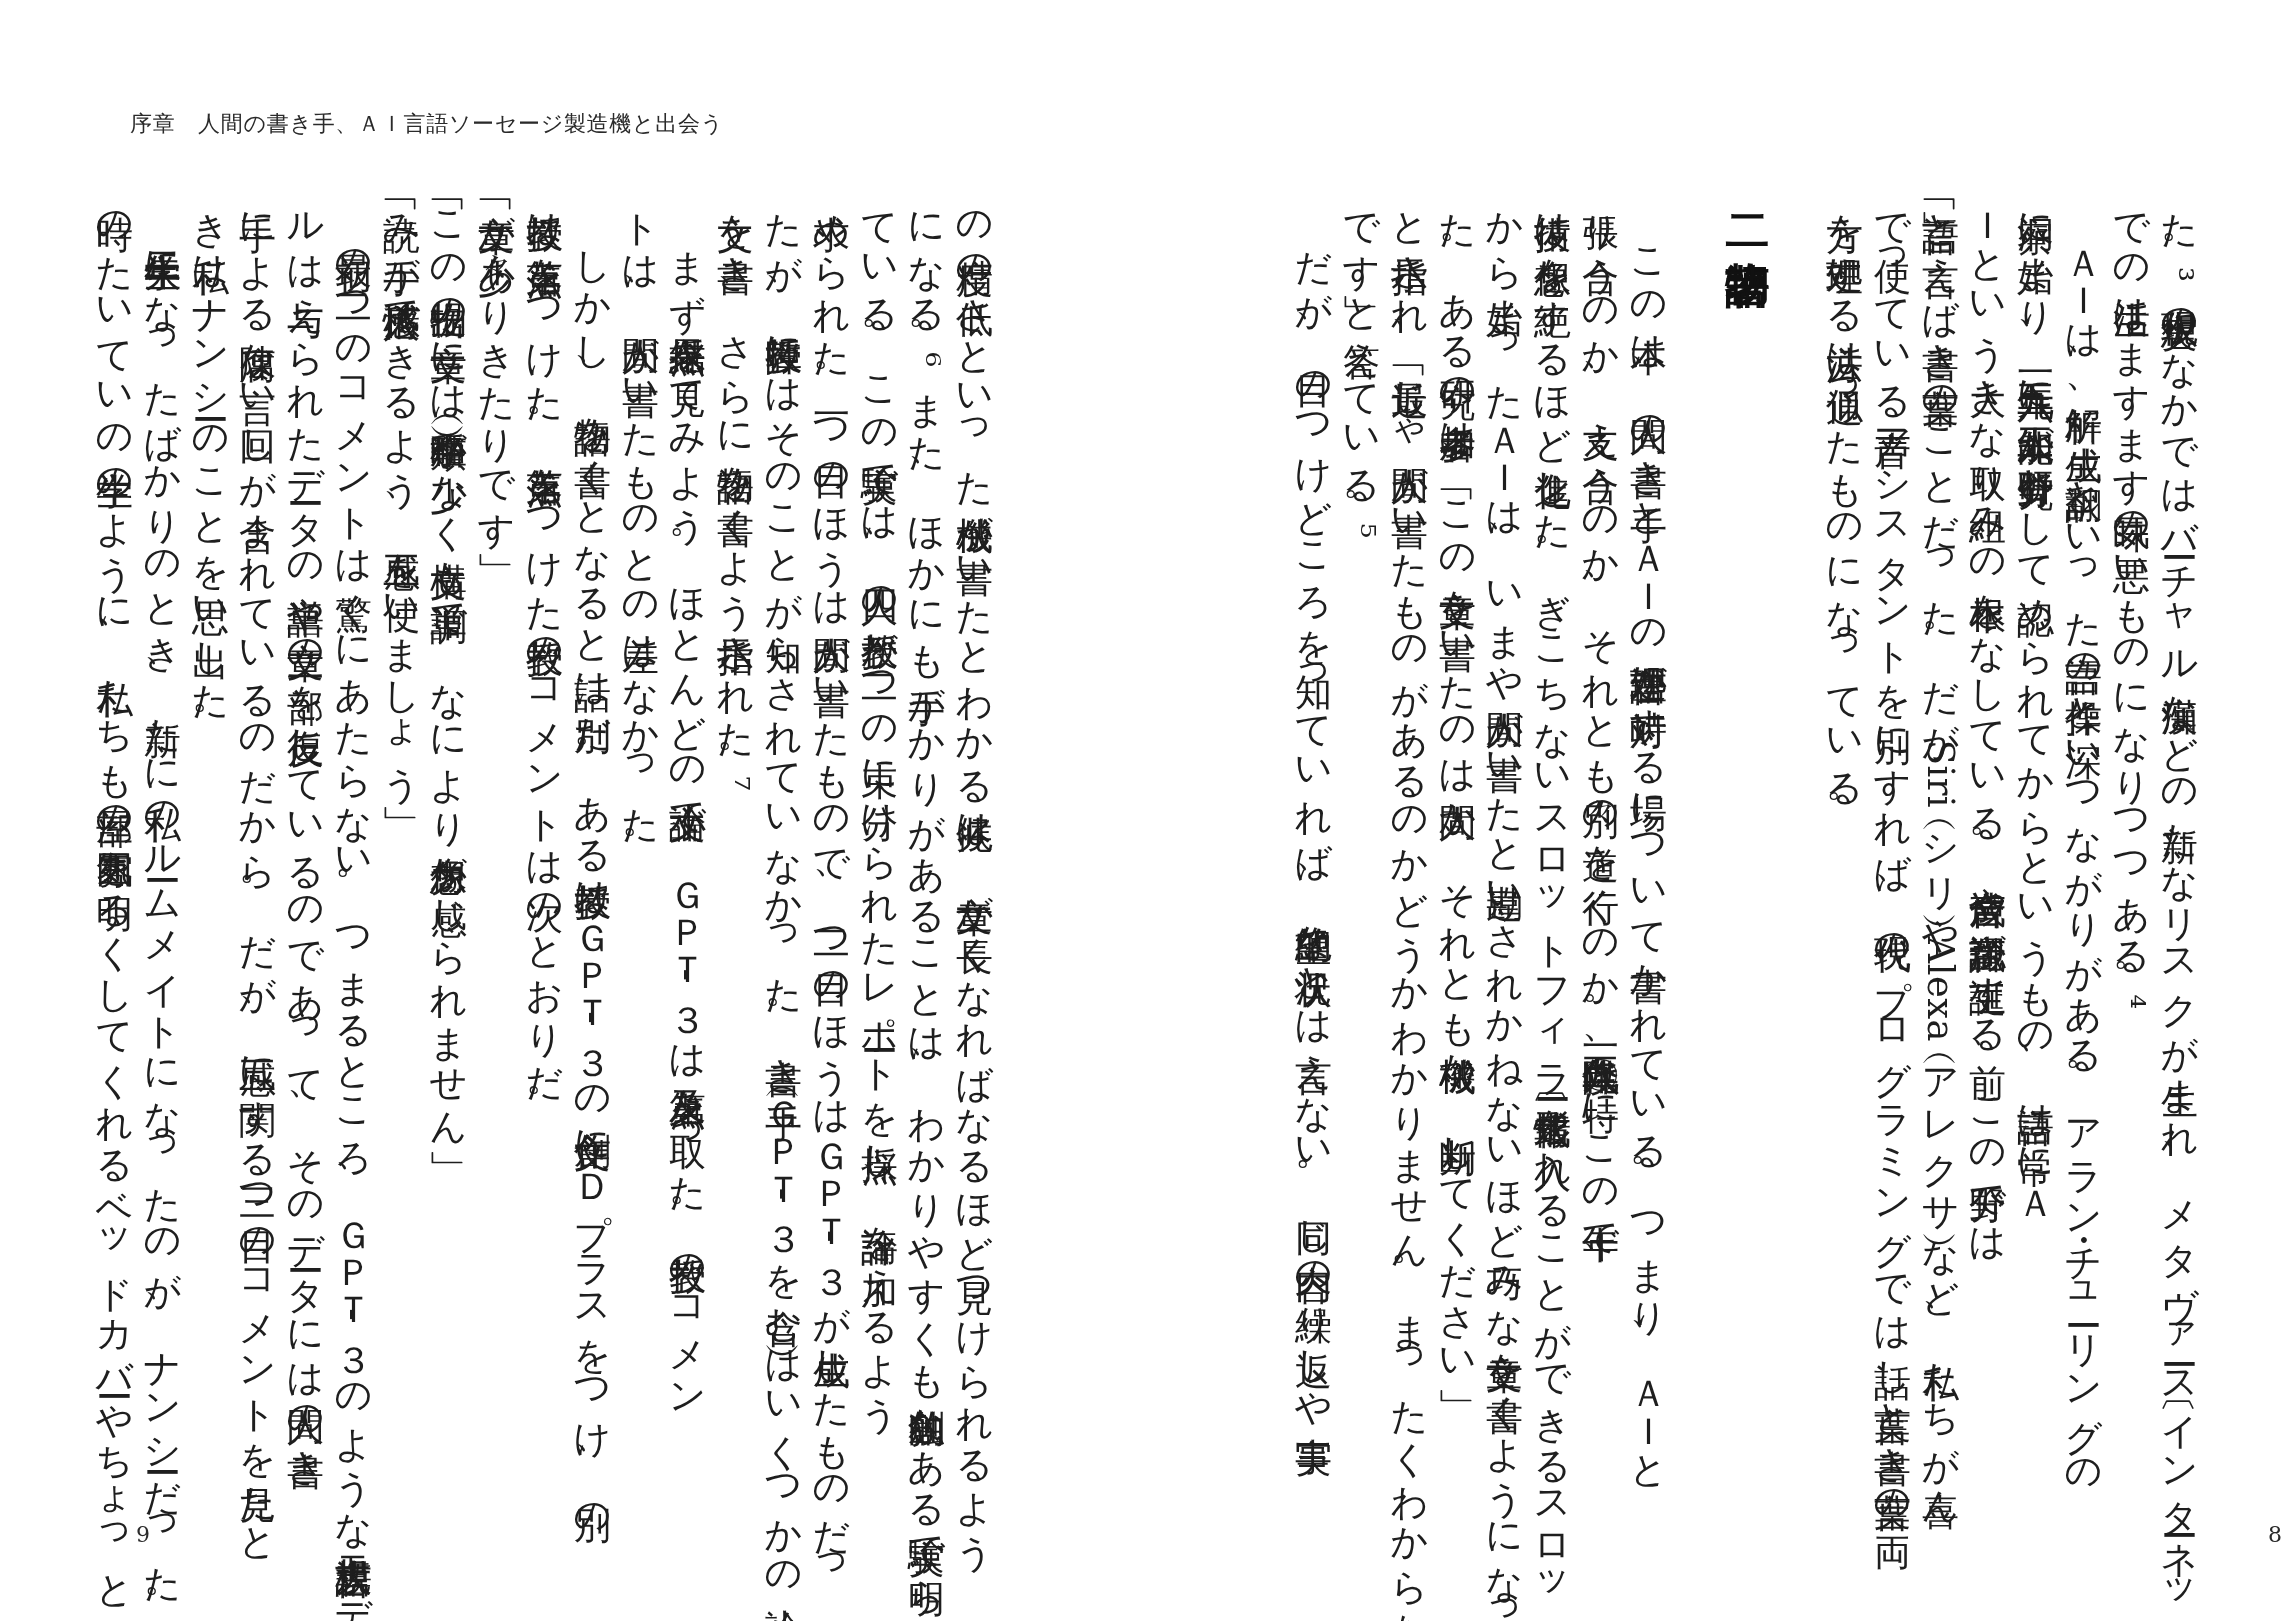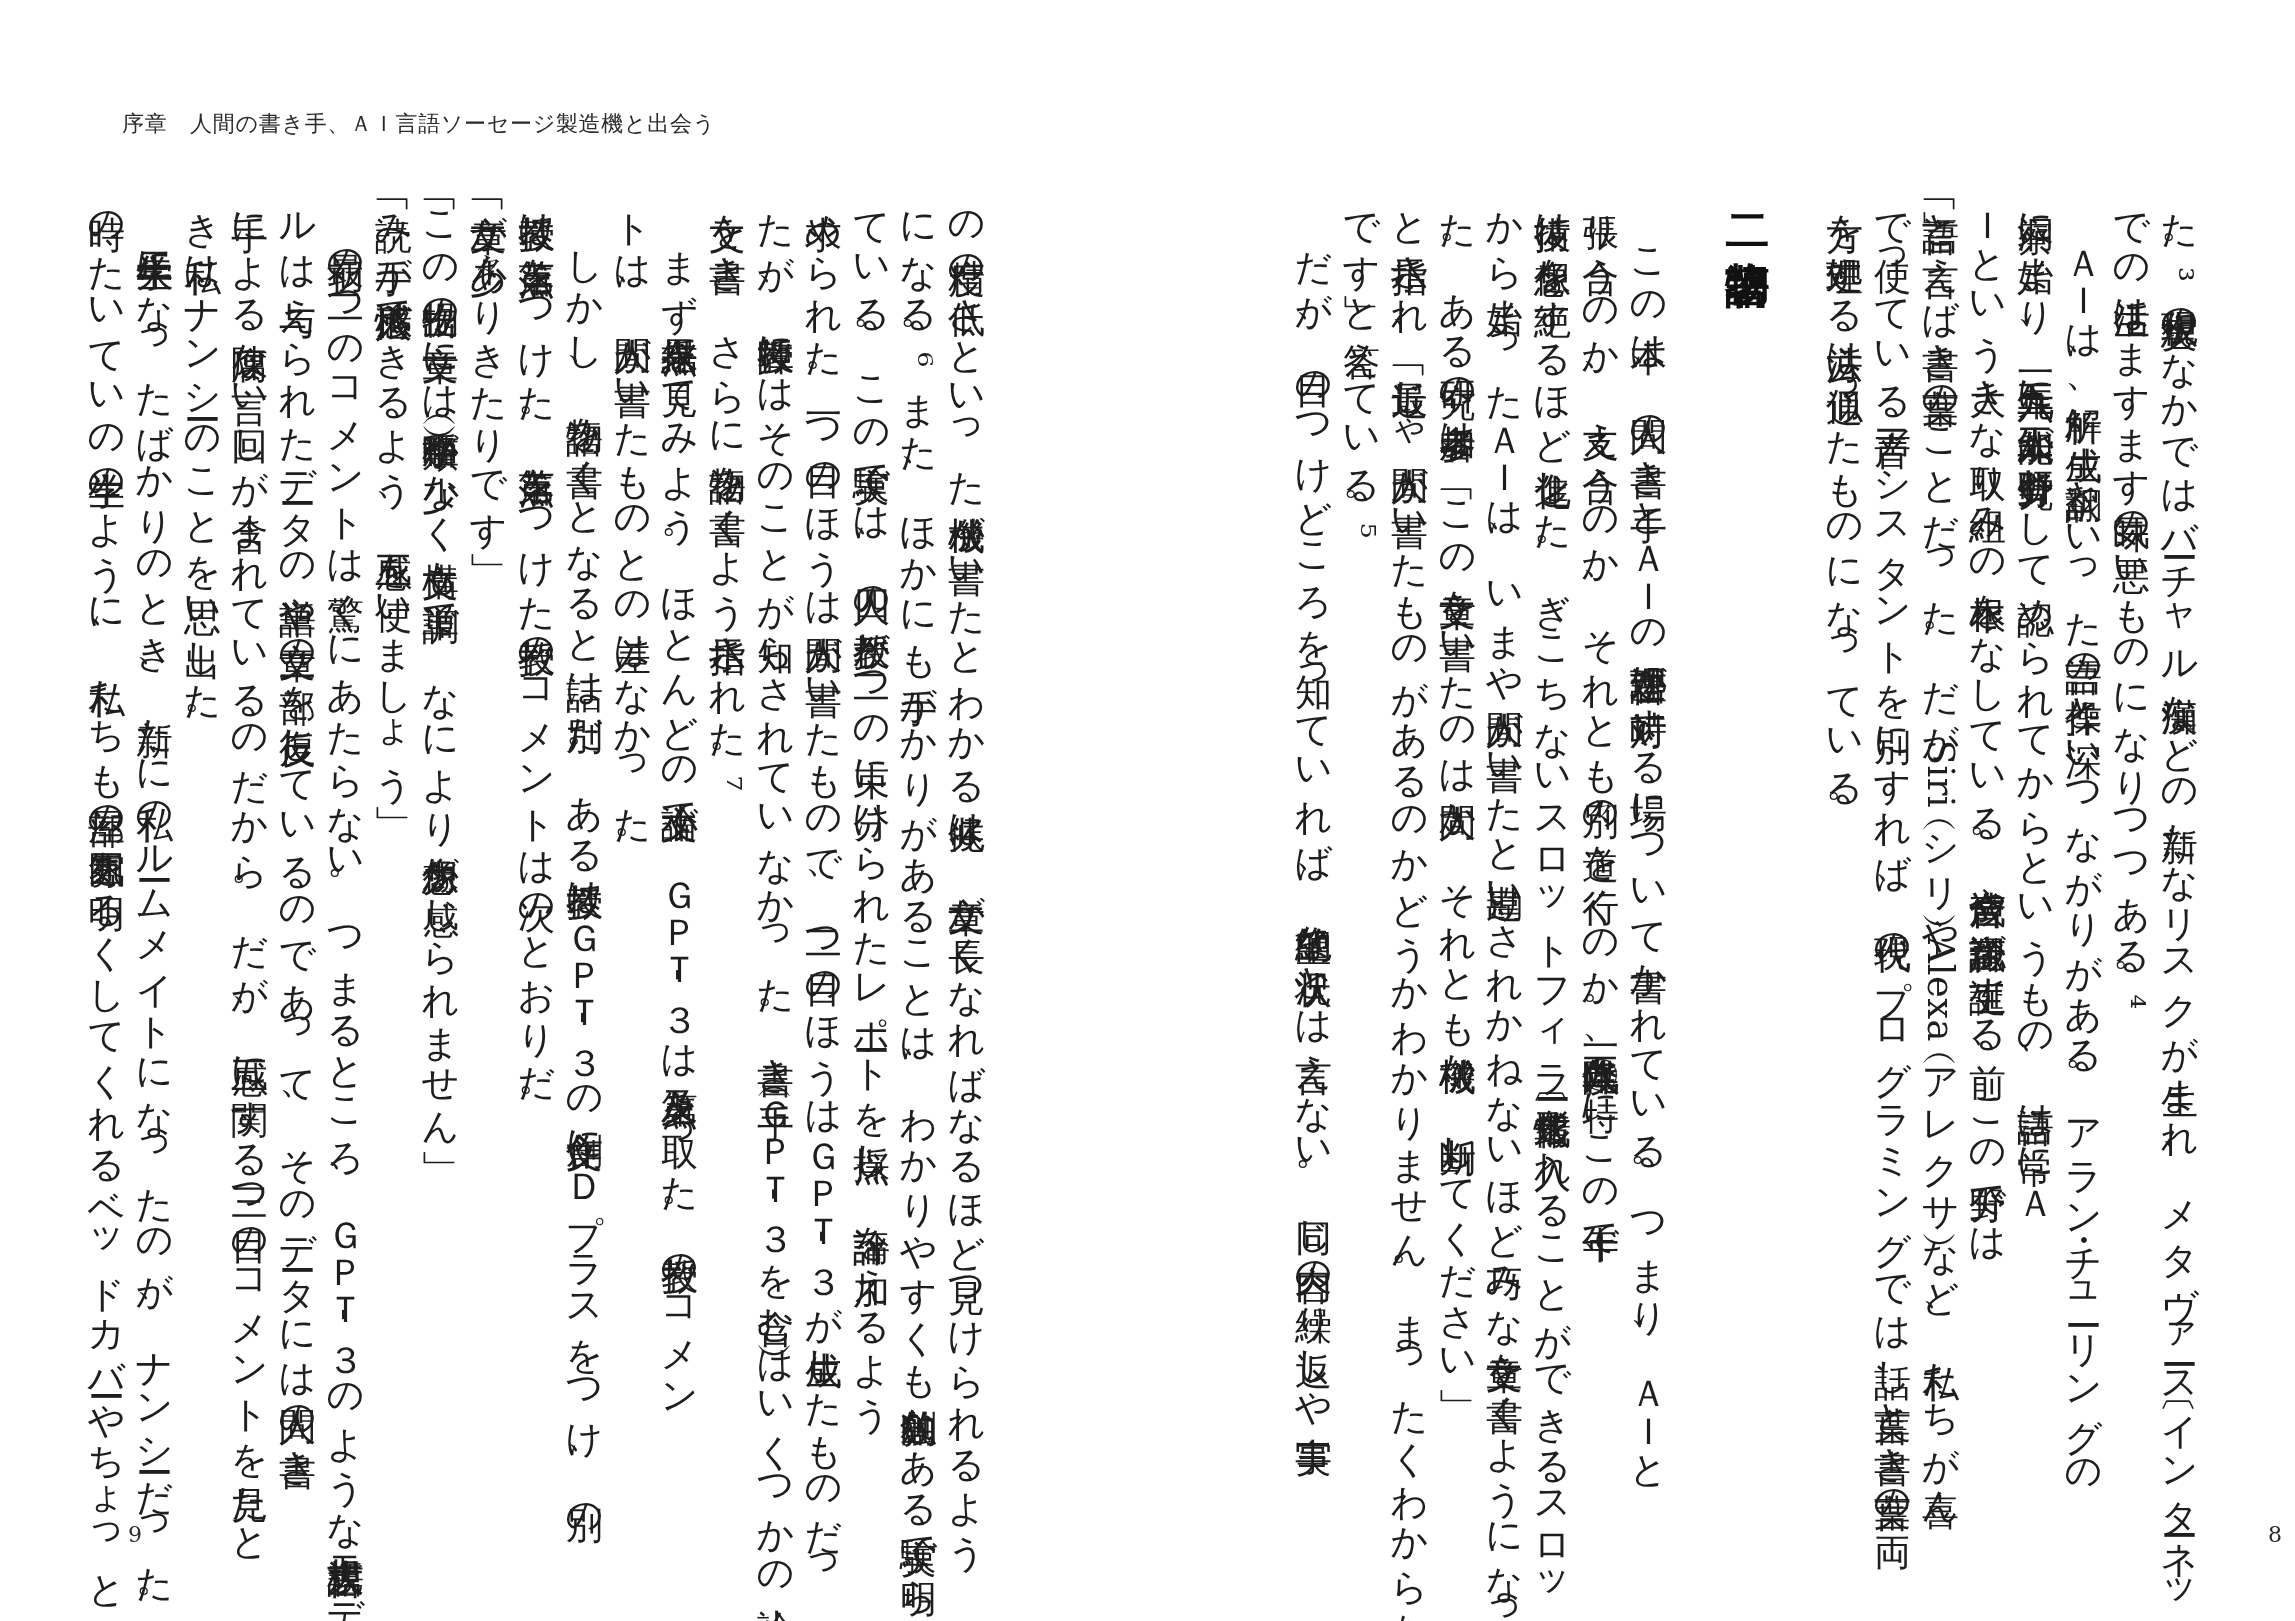--- a/index.html
+++ b/index.html
@@ -1,19 +1,19 @@
 <!DOCTYPE html>
 <html style="font-size:11.8px"><head>
   <meta charset="utf-8">
   <style>
     html, body { margin: 0; padding: 0; background: #ffffff; }
     body { width: 2295px; height: 1622px; position: relative; overflow: hidden;
            font-family: "DejaVu Serif", "Liberation Serif", serif; color: #1e1e1e; }
     .page { position: absolute; top: 0; height: 1622px; width: 1148px; background: #ffffff; }
-    .page-left { left: 4px; }
+    .page-left { left: 12px; }
     .page-right { left: 1148px; }
     .running-head { position: absolute; left: 118px; top: 109px; font-size: 22px;
                     letter-spacing: 0.7px; color: #2a2a2a; white-space: nowrap; }
     .page-number { position: absolute; top: 1522px; font-size: 22px; color: #2a2a2a; }
     .pn-left { left: 124px; }
     .pn-right { left: 1120px; }
     .col { position: absolute; top: 187px; writing-mode: vertical-rl; font-size: 37px;
            line-height: 48px; width: 48px; height: 1294px; white-space: nowrap;
            letter-spacing: 0.4px; }
     .heading { position: absolute; top: 184px; writing-mode: vertical-rl;

